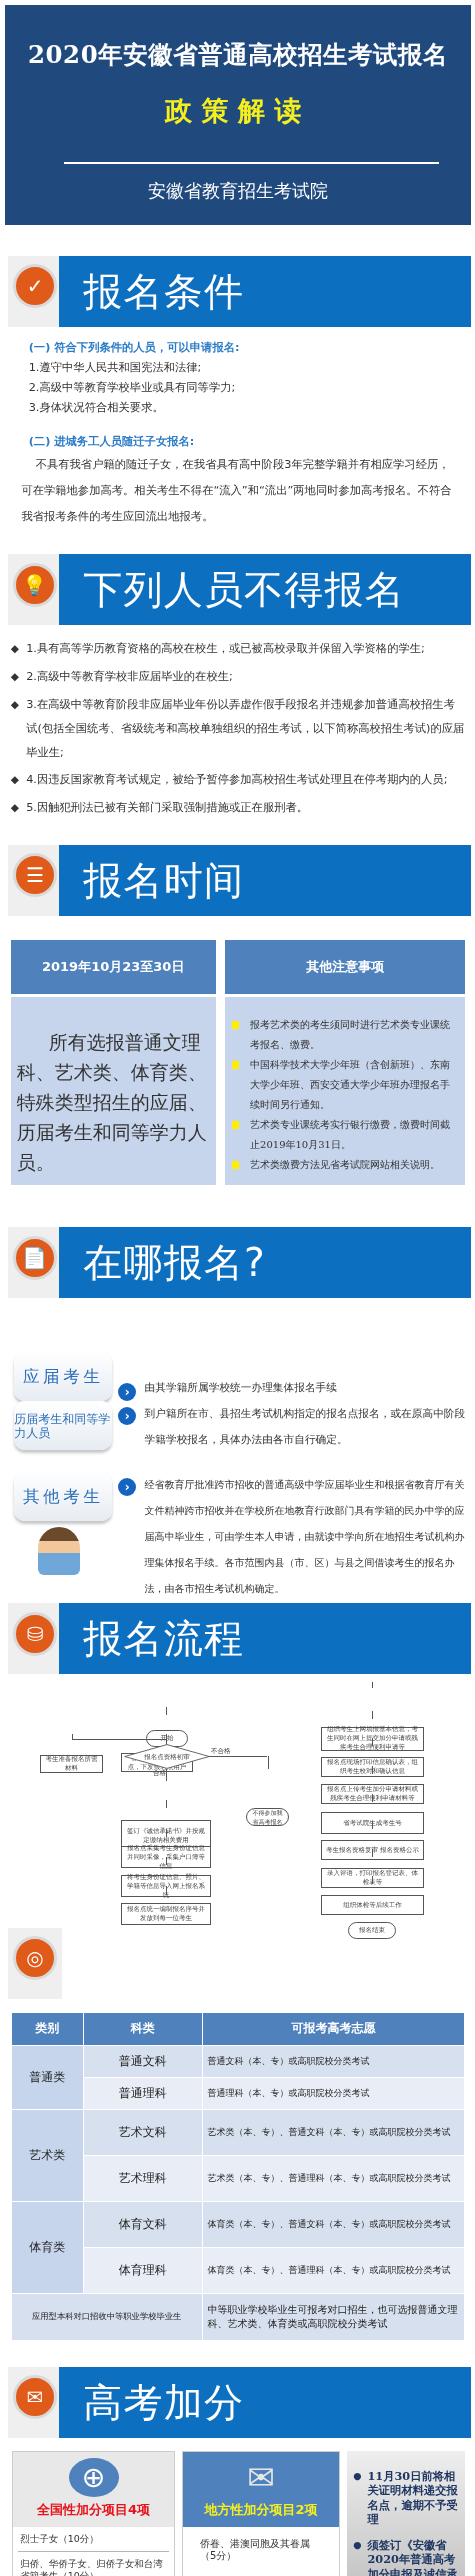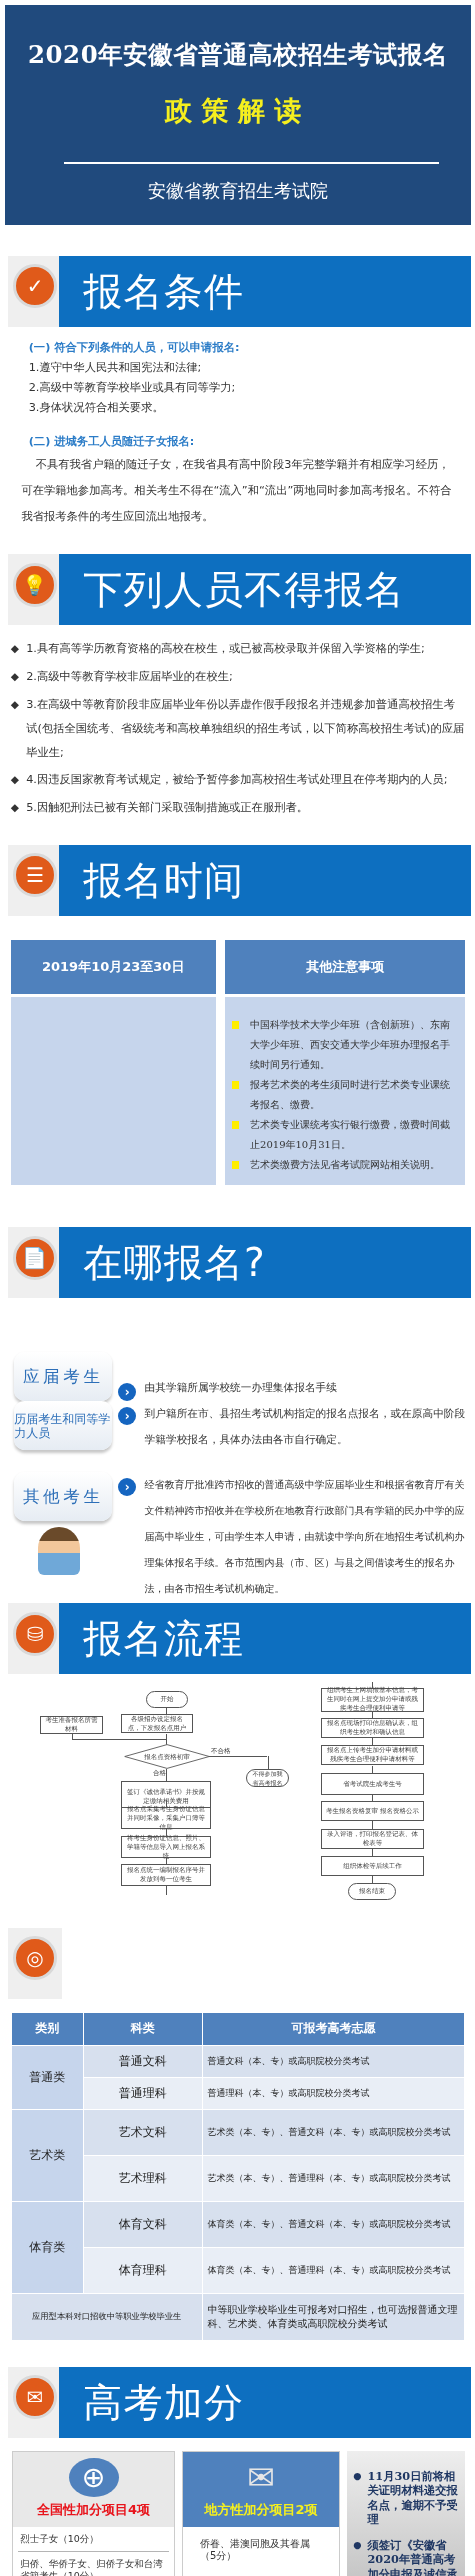--- a/index.html
+++ b/index.html
@@ -40,21 +40,21 @@
 
   
   .where-row { display: flex; margin: 0 10.7px 0 14.3px; }
   .pill { width: 98px; flex: 0 0 98px; height: 49px; border-radius: 10.7px; background: linear-gradient(#ffffff, #e6ecf3); box-shadow: 0 2.4px 3px #c7c7c7; color: #2d6fb8; display: flex; align-items: center; justify-content: center; font-size: 16.6px; letter-spacing: 3.6px; }
   .pill.small { font-size: 12px; letter-spacing: 0; line-height: 14.3px; text-align: left; }
   .chev { width: 18px; height: 18px; border-radius: 50%; background: #1565c0; color: #fff; margin: 6px 8.3px 0 6px; flex: 0 0 18px; display: flex; align-items: center; justify-content: center; font-size: 12px; font-weight: bold; }
   .where-text { font-size: 10.7px; line-height: 26px; color: #333; }
 
   
   .flow { position: relative; height: 238px; margin: 6px 0 0 0; font-family: "DejaVu Serif", "Liberation Serif", serif; font-size: 6.5px; color: #444; }
-  .fbox { position: absolute; border: 0.9px solid #555; background: #fff; display: flex; align-items: center; justify-content: center; text-align: center; padding: 1.2px 3.6px; line-height: 9px; }
+  .fbox { position: absolute; border: 0.9px solid #555; background: #fff; display: flex; align-items: center; justify-content: center; text-align: center; padding: 1.2px 3.6px; line-height: 9px; margin-top: 39px; }
   .fbox.round { border-radius: 10.7px; }
   .fdia { position: absolute; }
   .flabel { position: absolute; font-size: 6.5px; }
   .line { position: absolute; background: #555; }
 
   
   .tbl { margin: 13px 10.7px 0 10.7px; border-collapse: separate; border-spacing: 1.2px; width: calc(100% - 21.4px); }
   .tbl th { background: #4f81bd; color: #fff; font-size: 12px; height: 32px; font-weight: bold; }
   .tbl td { font-size: 9px; color: #222; padding: 2.4px 4.8px; }
   .tbl td.cat { background: #c6d5ec; text-align: center; font-size: 12px; width: 71px; }
@@ -136,32 +136,32 @@
 
   <div style="height:21.4px"></div>
   <div class="banner">
     <div class="tab"></div>
     <div class="circle">☰</div>
     <div class="bar">报名时间</div>
   </div>
   <div class="time-wrap">
     <div class="time-left">
       <div class="th">2019年10月23至30日</div>
-      <div class="tb left"><span style="padding-left:32px"></span></div>
+      <div class="tb left"><span style="padding-left:32px"></span><span>所有选报普通文理科、艺术类、体育类、特殊类型招生的应届、历届考生和同等学力人员。</span></div>
     </div>
     <div class="time-right">
       <div class="th">其他注意事项</div>
       <div class="tb right">
         <div class="ybul">
             <span class="sq"></span>
-            <span>中国科学技术大学少年班（含创新班）、东南大学少年班、西安交通大学少年班办理报名手续时间另行通知。</span>
+            <span>报考艺术类的考生须同时进行艺术类专业课统考报名、缴费。</span>
           </div>
         <div class="ybul">
             <span class="sq"></span>
-            <span>报考艺术类的考生须同时进行艺术类专业课统考报名、缴费。</span>
+            <span>中国科学技术大学少年班（含创新班）、东南大学少年班、西安交通大学少年班办理报名手续时间另行通知。</span>
           </div>
         <div class="ybul">
             <span class="sq"></span>
             <span>艺术类专业课统考实行银行缴费，缴费时间截止2019年10月31日。</span>
           </div>
         <div class="ybul">
             <span class="sq"></span>
             <span>艺术类缴费方法见省考试院网站相关说明。</span>
           </div>
       </div>

